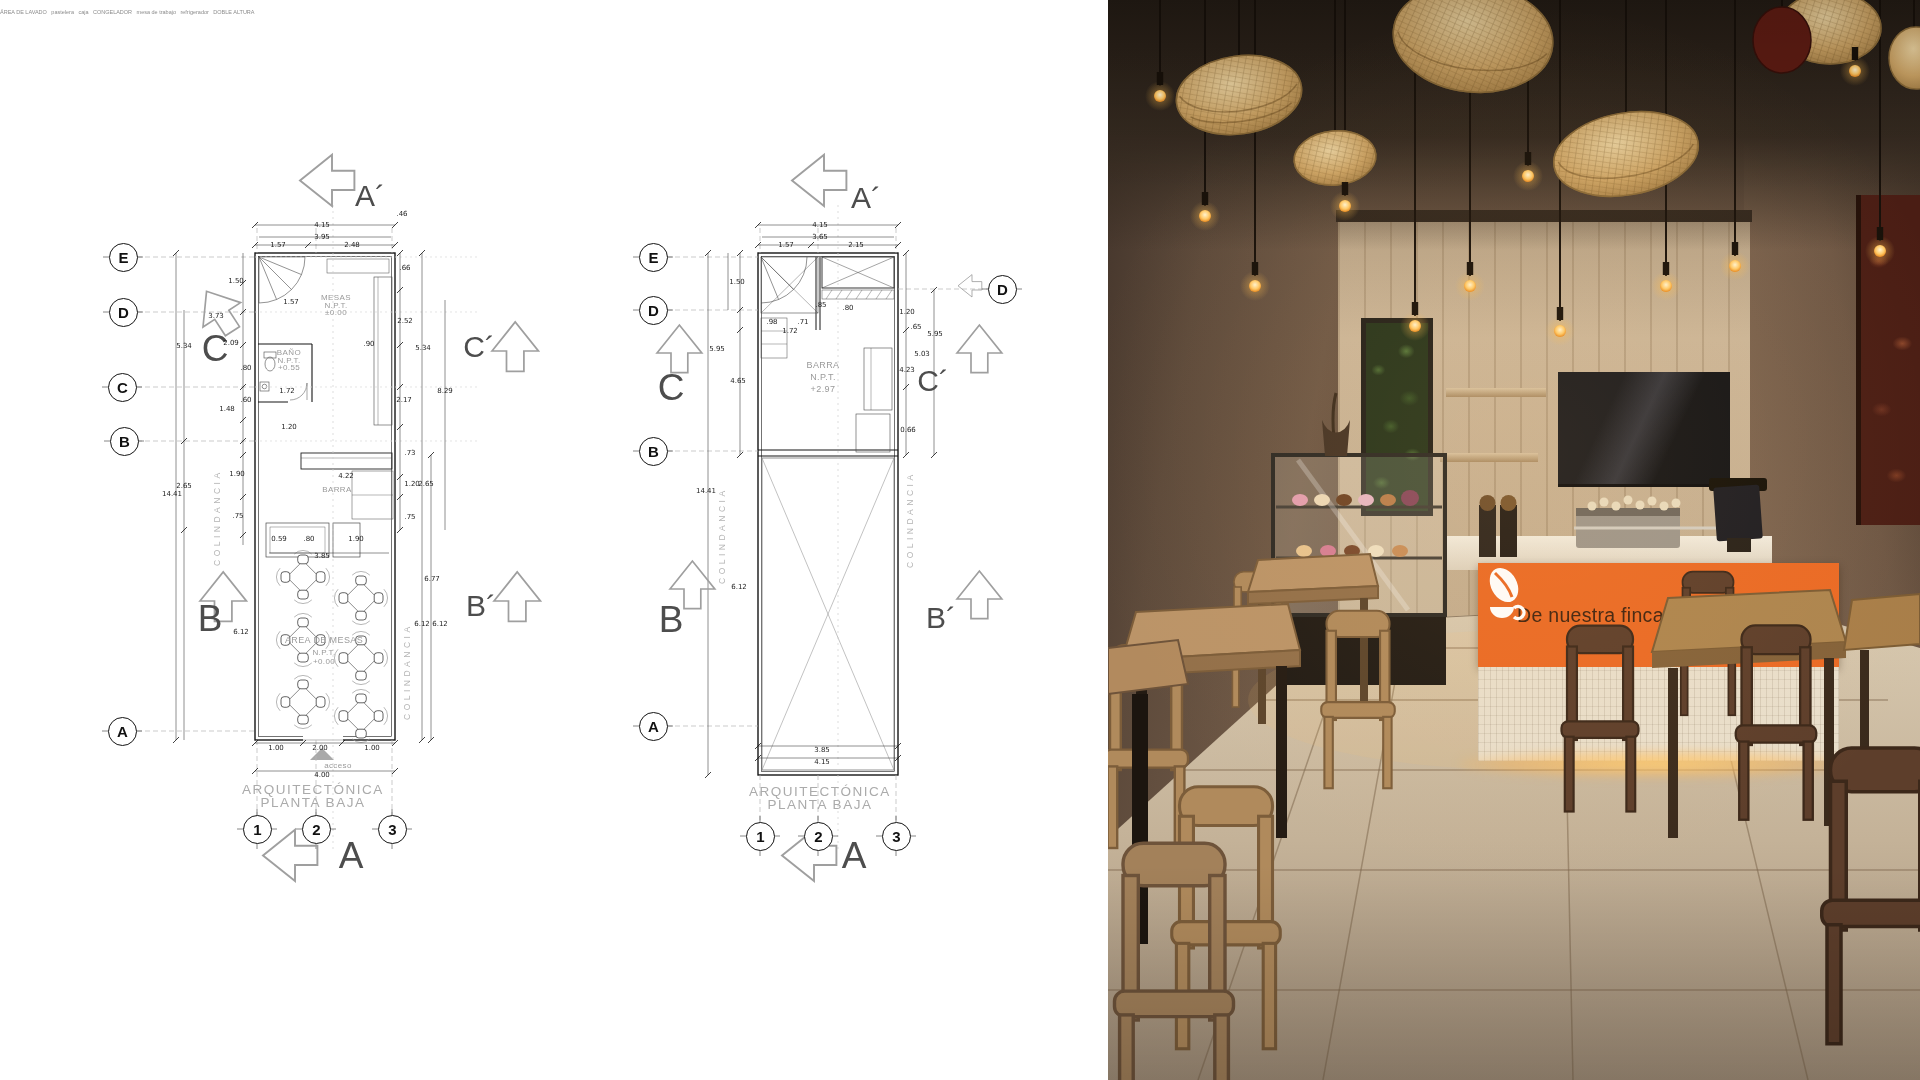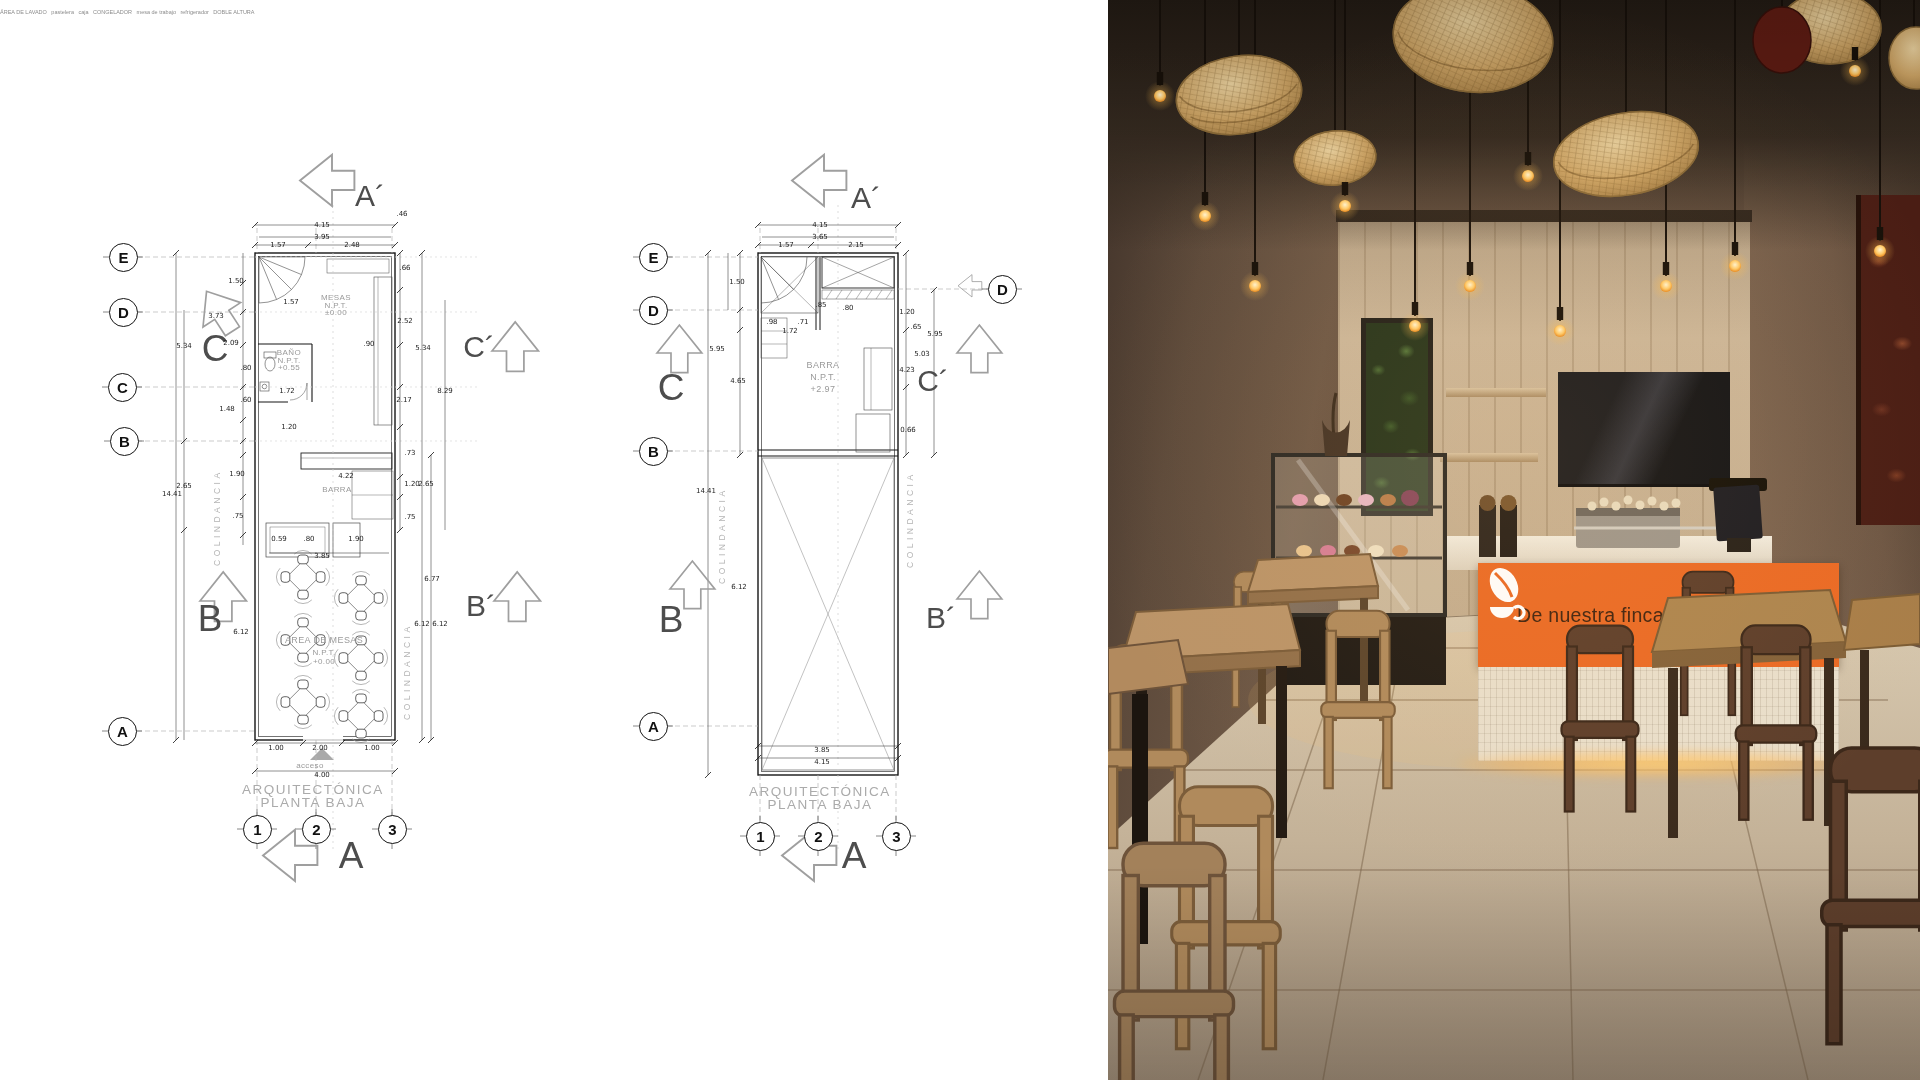--- a/index.html
+++ b/index.html
@@ -273,21 +273,21 @@
   <span class="rl" style="left:289px;top:352px">BAÑO</span>
   <span class="rl" style="left:289px;top:360px">N.P.T.</span>
   <span class="rl" style="left:289px;top:367px">+0.55</span>
   <span class="rs" style="left:358px;top:266px">ÁREA DE LAVADO</span>
   <span class="rl" style="left:337px;top:489px">BARRA</span>
   <span class="rs" style="left:297px;top:541px">pastelera</span>
   <span class="rs" style="left:347px;top:541px">caja</span>
   <span class="rl rm" style="left:324px;top:640px">ÁREA DE MESAS</span>
   <span class="rl" style="left:324px;top:652px">N.P.T.</span>
   <span class="rl" style="left:324px;top:661px">+0.00</span>
-  <span class="rl" style="left:310px;top:765px">acceso</span>
+  <span class="rl" style="left:338px;top:765px">acceso</span>
   <span class="ttl" style="left:313px;top:789px">ARQUITECTÓNICA</span>
   <span class="ttl" style="left:313px;top:802px">PLANTA BAJA</span>
   <span class="v" style="left:212px;top:472px;height:94px">COLINDANCIA</span>
   <span class="v" style="left:402px;top:626px;height:94px">COLINDANCIA</span>
   
   <i class="dim" style="left:322px;top:225px">4.15</i>
   <i class="dim" style="left:322px;top:237px">3.95</i>
   <i class="dim" style="left:278px;top:245px">1.57</i>
   <i class="dim" style="left:352px;top:245px">2.48</i>
   <i class="dim" style="left:236px;top:281px">1.50</i>

